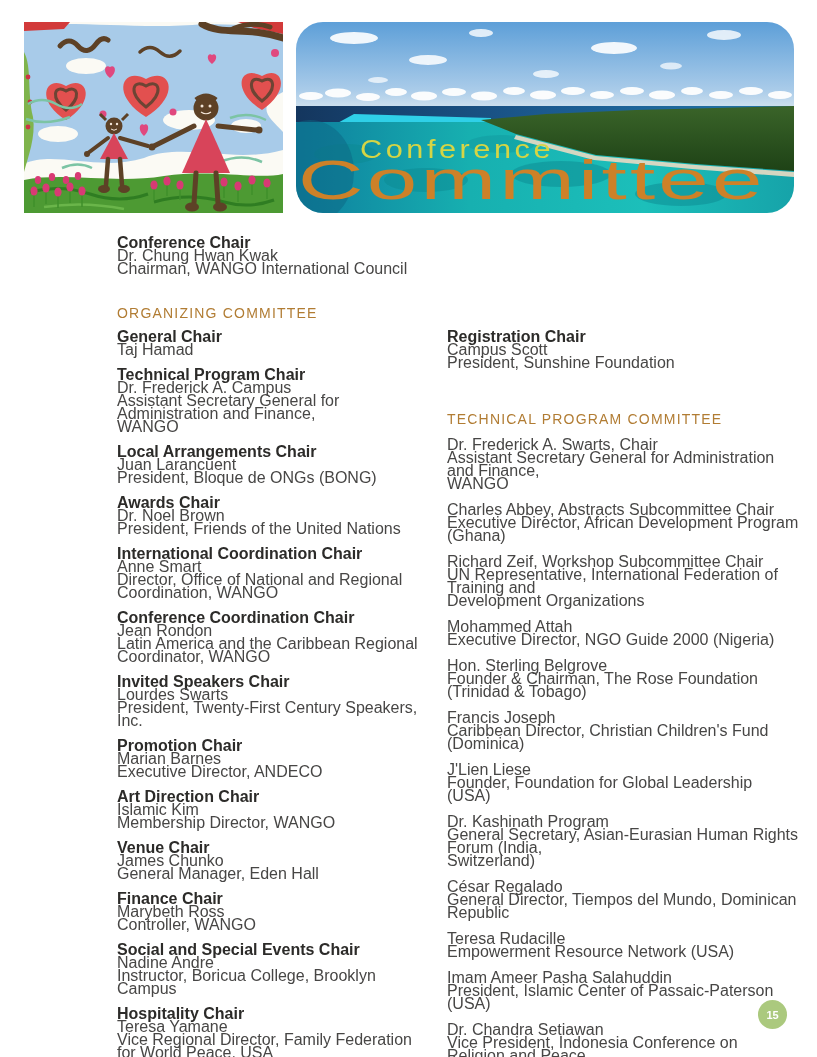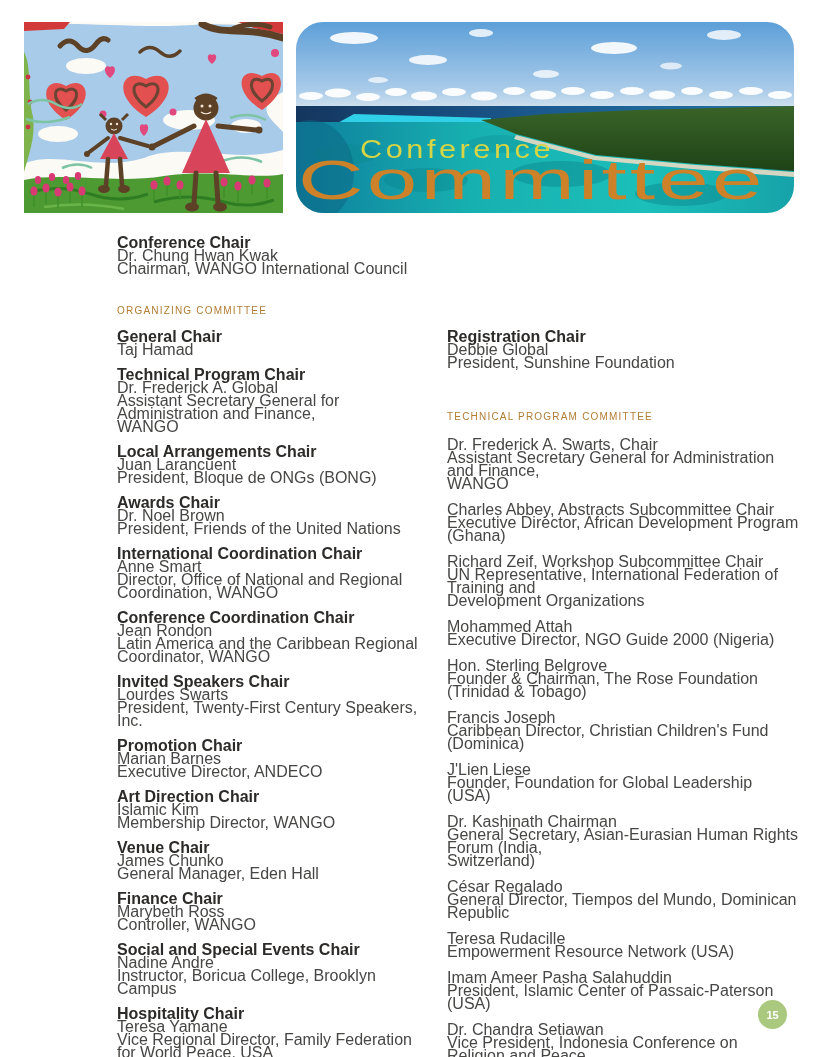--- a/index.html
+++ b/index.html
@@ -29,21 +29,21 @@
     white-space:nowrap;
   }
 
   
   .entry { font-size:16px; line-height:13px; margin-bottom:12px; }
   .entry-title { font-weight:bold; color:#2c2b29; }
   .entry-name, .entry-role { color:#474645; }
   .entry-role { white-space:pre-line; }
 
   .sec-heading {
-    position:absolute; font-size:10px; font-weight:normal;
+    position:absolute; font-size:14px; font-weight:normal;
     letter-spacing:1.2px; color:#b17c33; white-space:nowrap;
   }
 
   .chair-block { position:absolute; left:117px; top:236px; width:320px; }
   #org-heading { left:117px; top:305px; }
   #left-col    { position:absolute; left:117px; top:330px; width:318px; }
   #reg-col     { position:absolute; left:447px; top:330px; width:350px; }
   #tpc-heading { left:447px; top:411px; }
   #tpc-col     { position:absolute; left:447px; top:438px; width:352px; }
   #tpc-col .entry { margin-bottom:13px; }
@@ -263,21 +263,21 @@
   </div>
 
   <h2 class="sec-heading" id="org-heading">ORGANIZING COMMITTEE</h2>
   <div id="left-col">
       <div class="entry">
         <div class="entry-title">General Chair</div>
         <div class="entry-name">Taj Hamad</div>
       </div>
       <div class="entry">
         <div class="entry-title">Technical Program Chair</div>
-        <div class="entry-name">Dr. Frederick A. Global</div>
+        <div class="entry-name">Dr. Frederick A. Campus</div>
         <div class="entry-role">Assistant Secretary General for Administration and Finance,
 WANGO</div>
       </div>
       <div class="entry">
         <div class="entry-title">Local Arrangements Chair</div>
         <div class="entry-name">Juan Larancuent</div>
         <div class="entry-role">President, Bloque de ONGs (BONG)</div>
       </div>
       <div class="entry">
         <div class="entry-title">Awards Chair</div>
@@ -326,21 +326,21 @@
       </div>
       <div class="entry">
         <div class="entry-title">Hospitality Chair</div>
         <div class="entry-name">Teresa Yamane</div>
         <div class="entry-role">Vice Regional Director, Family Federation for World Peace, USA</div>
       </div>
     </div>
   <div id="reg-col">
       <div class="entry">
         <div class="entry-title">Registration Chair</div>
-        <div class="entry-name">Debbie Global</div>
+        <div class="entry-name">Campus Scott</div>
         <div class="entry-role">President, Sunshine Foundation</div>
       </div>
     </div>
 
   <h2 class="sec-heading" id="tpc-heading">TECHNICAL PROGRAM COMMITTEE</h2>
   <div id="tpc-col">
       <div class="entry">
         <div class="entry-name">Dr. Frederick A. Swarts, Chair</div>
         <div class="entry-role">Assistant Secretary General for Administration and Finance,
 WANGO</div>
@@ -364,21 +364,21 @@
       </div>
       <div class="entry">
         <div class="entry-name">Francis Joseph</div>
         <div class="entry-role">Caribbean Director, Christian Children's Fund (Dominica)</div>
       </div>
       <div class="entry">
         <div class="entry-name">J'Lien Liese</div>
         <div class="entry-role">Founder, Foundation for Global Leadership (USA)</div>
       </div>
       <div class="entry">
-        <div class="entry-name">Dr. Kashinath Chairman</div>
+        <div class="entry-name">Dr. Kashinath Program</div>
         <div class="entry-role">General Secretary, Asian-Eurasian Human Rights Forum (India,
 Switzerland)</div>
       </div>
       <div class="entry">
         <div class="entry-name">César Regalado</div>
         <div class="entry-role">General Director, Tiempos del Mundo, Dominican Republic</div>
       </div>
       <div class="entry">
         <div class="entry-name">Teresa Rudacille</div>
         <div class="entry-role">Empowerment Resource Network (USA)</div>

